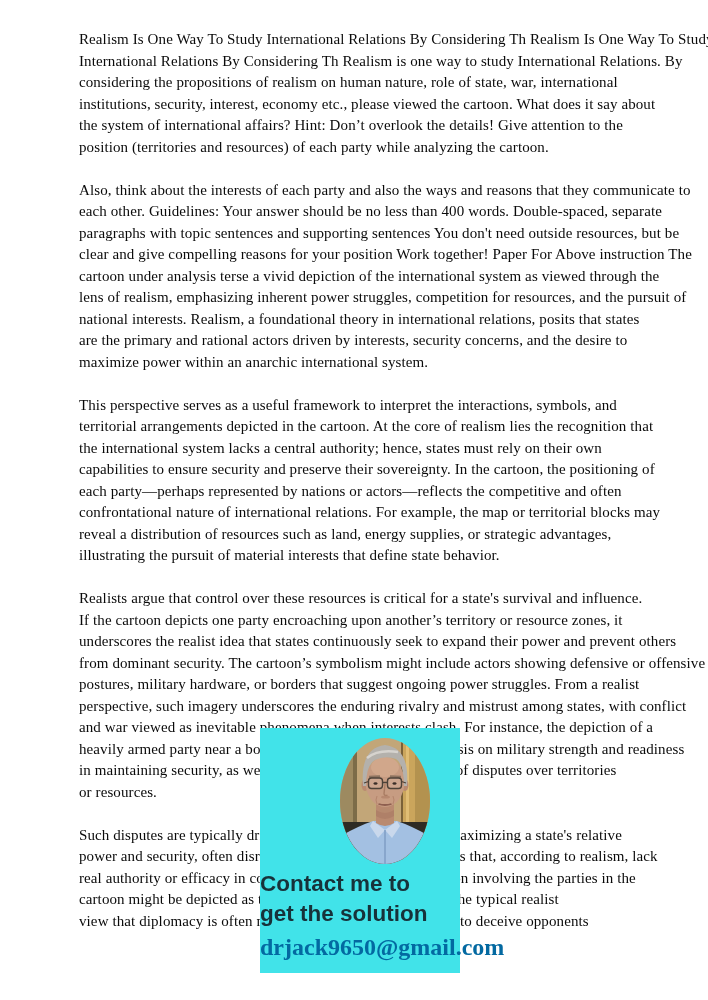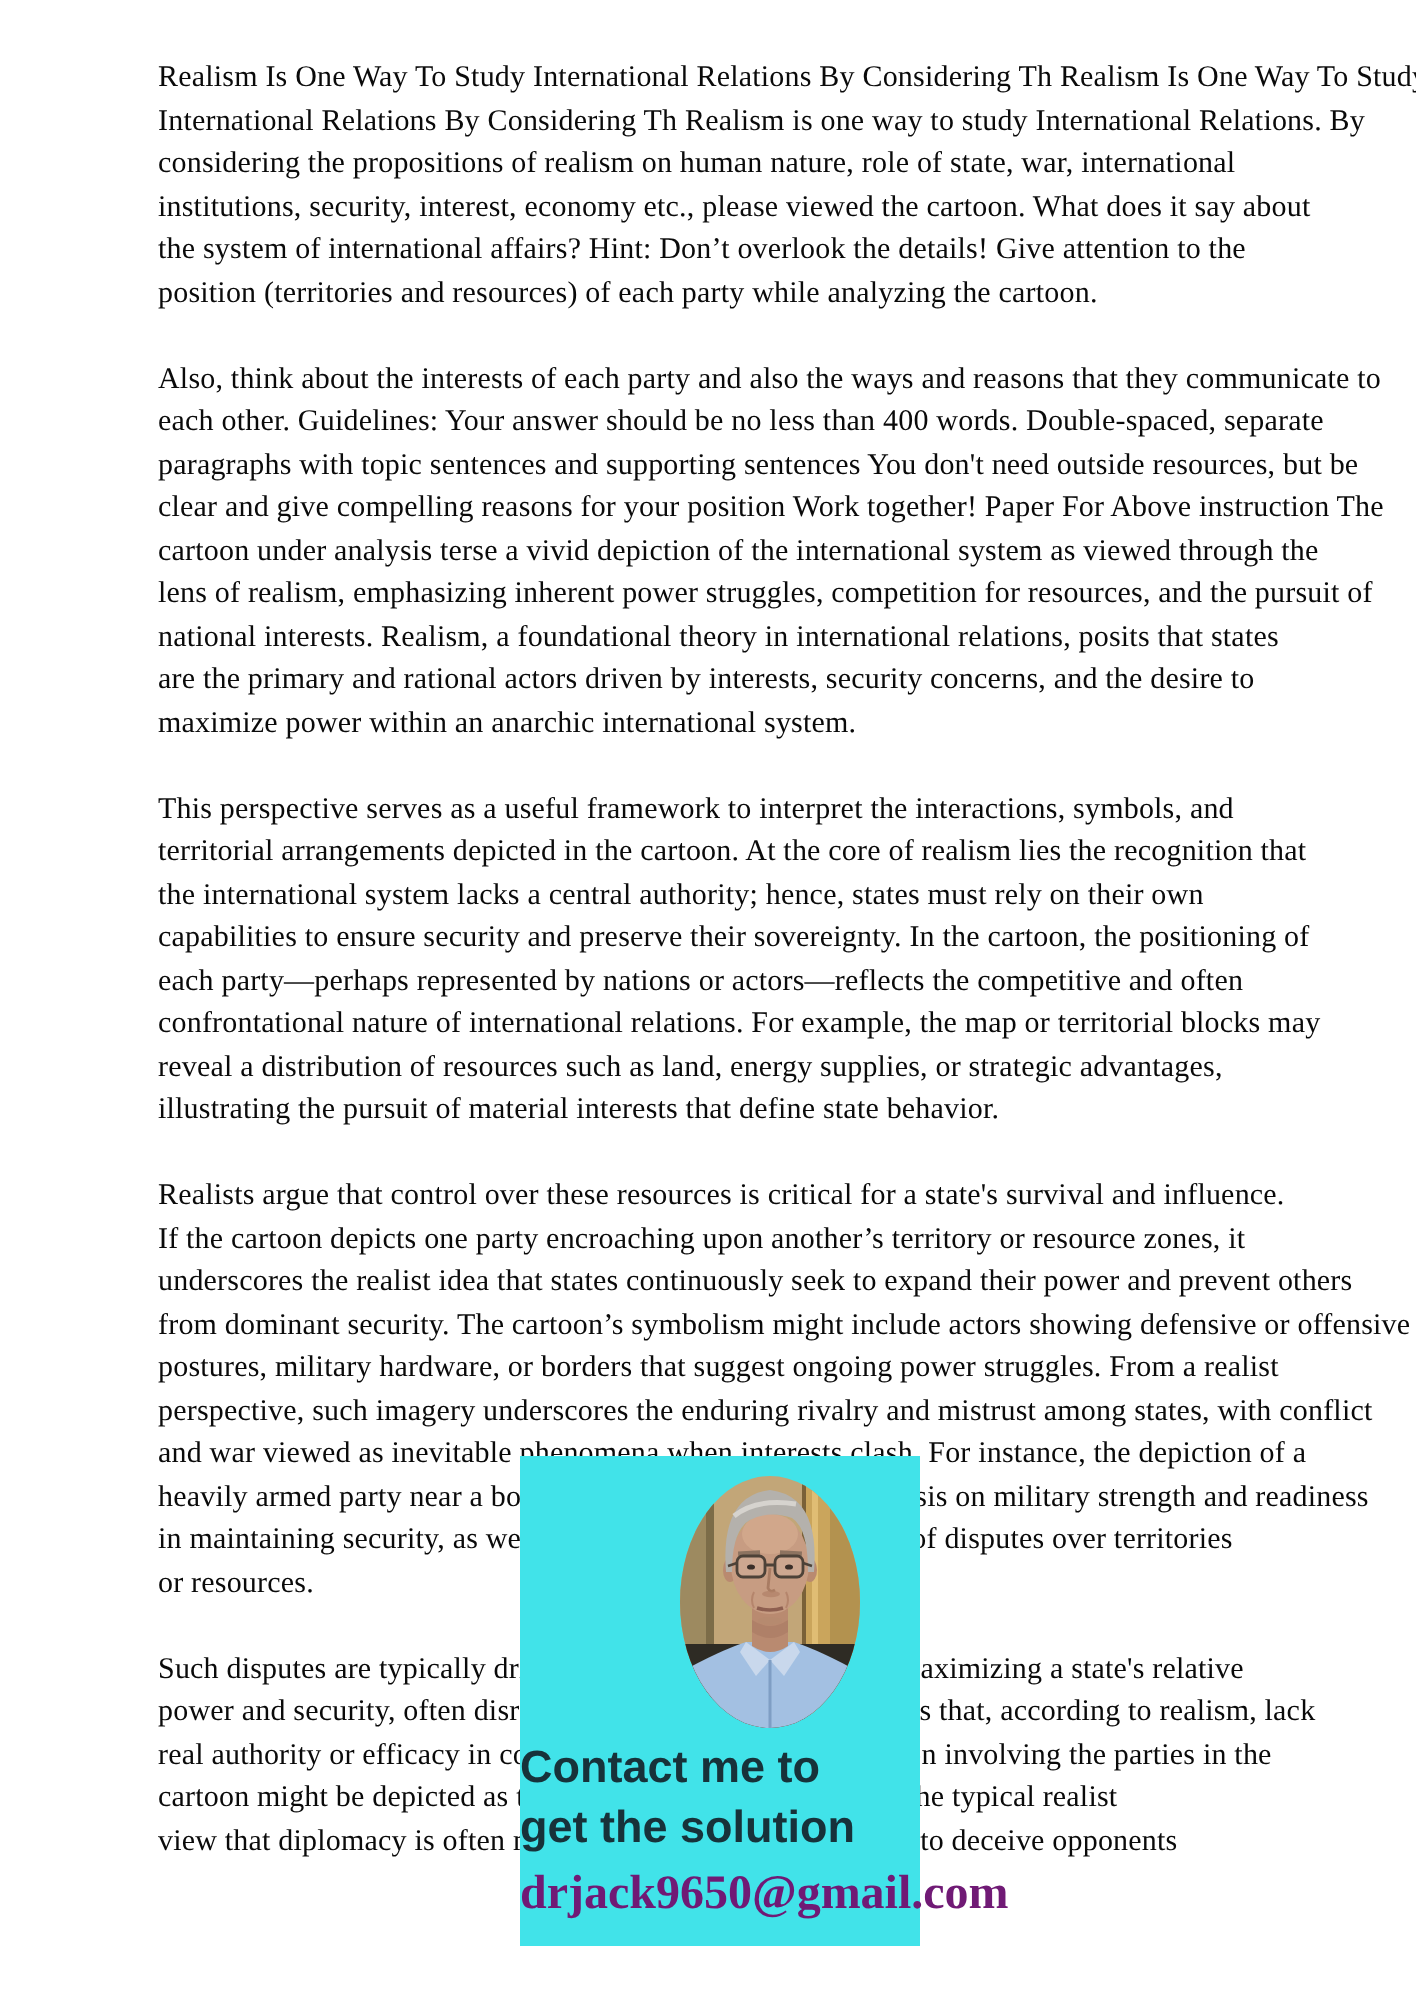--- a/index.html
+++ b/index.html
@@ -160,17 +160,17 @@
         <path d="M38.5,66 Q45,68 51.5,66" stroke="#8e5f50" stroke-width="1.8" fill="none"></path>
         <ellipse cx="45" cy="72.5" rx="6" ry="2" fill="#b58a70" opacity="0.55"></ellipse>
       </g>
     </svg>
 
     <div class="overlay-heading" style="color: rgb(23, 50, 58);">
       <div>Contact me to</div>
       <div>get the solution</div>
     </div>
 
-    <div class="overlay-email" style="color: #701a75; font-family: Liberation Serif, serif;">drjack9650@gmail.com</div>
+    <div class="overlay-email" style="color: #0369a1; font-family: Liberation Serif, serif;">drjack9650@gmail.com</div>
 
   </div>
 
 </div>
 
 </body></html>

